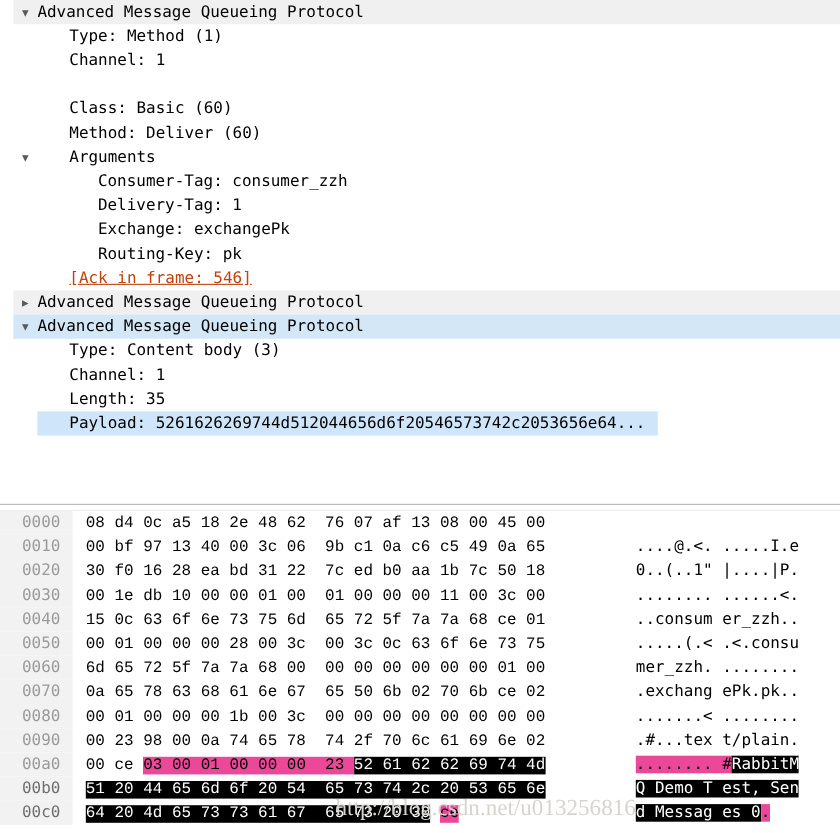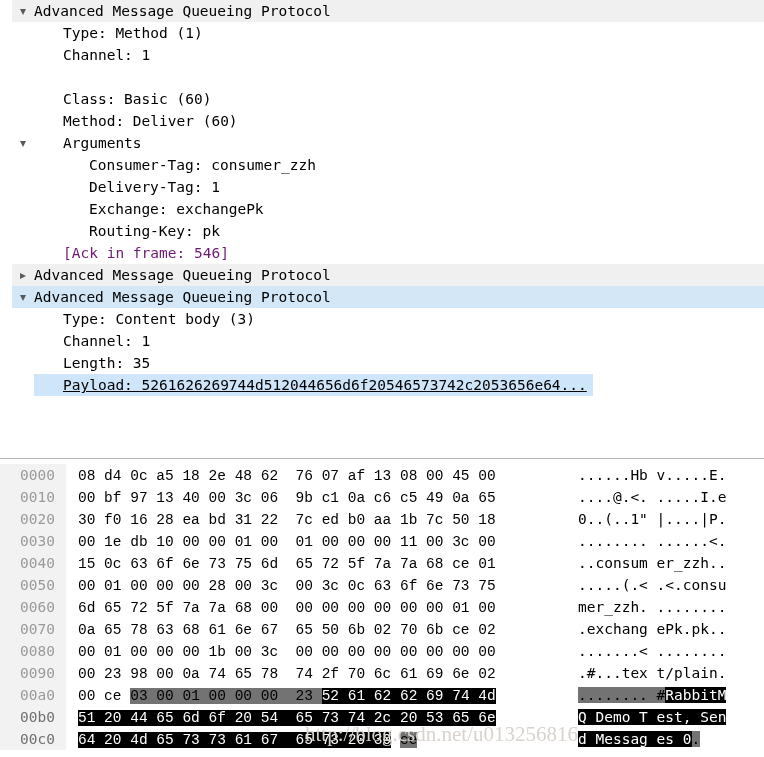--- a/index.html
+++ b/index.html
@@ -52,21 +52,22 @@
     vertical-align: top;
     line-height: 22px;
   }
   .indent-1 { padding-left: 0px; }
   .indent-2 { padding-left: 29px; }
   .indent-3 { padding-left: 55px; }
 
   .row-full-gray { background: #f0f0f0; }
 
   .linkish {
-    color: #701a75;
+    color: #c2410c;
+    text-decoration: underline;
   }
 
   
   #pane-divider {
     position: absolute;
     left: 0;
     top: 458px;
     width: 764px;
     height: 5px;
     background: #ffffff;
@@ -110,21 +111,21 @@
     position: absolute;
     left: 578px;
     top: 0;
     white-space: pre;
   }
   .sel {
     background: #000000;
     color: #ffffff;
   }
   .softsel {
-    background: #737373;
+    background: #ec4899;
     color: #000000;
   }
 
   
   #watermark {
     position: absolute;
     left: 305px;
     top: 722px;
     font-family: "Liberation Serif", serif;
     font-size: 21px;
@@ -148,27 +149,27 @@
     <div class="tree-row"><span class="twisty blank">&nbsp;</span><span class="label indent-3">Consumer-Tag: consumer_zzh</span></div>
     <div class="tree-row"><span class="twisty blank">&nbsp;</span><span class="label indent-3">Delivery-Tag: 1</span></div>
     <div class="tree-row"><span class="twisty blank">&nbsp;</span><span class="label indent-3">Exchange: exchangePk</span></div>
     <div class="tree-row"><span class="twisty blank">&nbsp;</span><span class="label indent-3">Routing-Key: pk</span></div>
     <div class="tree-row"><span class="twisty blank">&nbsp;</span><span class="label indent-2 linkish">[Ack in frame: 546]</span></div>
     <div class="tree-row row-full-gray"><span class="twisty">▸</span><span class="label indent-1">Advanced Message Queueing Protocol</span></div>
     <div class="tree-row" style="background: rgb(211, 231, 247);"><span class="twisty">▾</span><span class="label indent-1">Advanced Message Queueing Protocol</span></div>
     <div class="tree-row"><span class="twisty blank">&nbsp;</span><span class="label indent-2">Type: Content body (3)</span></div>
     <div class="tree-row"><span class="twisty blank">&nbsp;</span><span class="label indent-2">Channel: 1</span></div>
     <div class="tree-row"><span class="twisty blank">&nbsp;</span><span class="label indent-2">Length: 35</span></div>
-    <div class="tree-row"><span class="twisty blank">&nbsp;</span><span class="label indent-2" style="background: rgb(207, 230, 250); padding-right: 6px; text-decoration: underline;">Payload: 5261626269744d512044656d6f20546573742c2053656e64...</span></div>
+    <div class="tree-row"><span class="twisty blank">&nbsp;</span><span class="label indent-2" style="background: rgb(207, 230, 250); padding-right: 11px;">Payload: 5261626269744d512044656d6f20546573742c2053656e64...</span></div>
   </div>
 
 <div id="pane-divider"></div>
 
 <div id="hex-pane">
-    <div class="hex-row"><span class="hex-off">0000</span><span class="hex-bytes">08 d4 0c a5 18 2e 48 62  76 07 af 13 08 00 45 00</span><span class="hex-ascii">......Hb v.....E.</span></div>
+    <div class="hex-row"><span class="hex-off">0000</span><span class="hex-bytes">08 d4 0c a5 18 2e 48 62  76 07 af 13 08 00 45 00</span></div>
     <div class="hex-row"><span class="hex-off">0010</span><span class="hex-bytes">00 bf 97 13 40 00 3c 06  9b c1 0a c6 c5 49 0a 65</span><span class="hex-ascii">....@.&lt;. .....I.e</span></div>
     <div class="hex-row"><span class="hex-off">0020</span><span class="hex-bytes">30 f0 16 28 ea bd 31 22  7c ed b0 aa 1b 7c 50 18</span><span class="hex-ascii">0..(..1" |....|P.</span></div>
     <div class="hex-row"><span class="hex-off">0030</span><span class="hex-bytes">00 1e db 10 00 00 01 00  01 00 00 00 11 00 3c 00</span><span class="hex-ascii">........ ......&lt;.</span></div>
     <div class="hex-row"><span class="hex-off">0040</span><span class="hex-bytes">15 0c 63 6f 6e 73 75 6d  65 72 5f 7a 7a 68 ce 01</span><span class="hex-ascii">..consum er_zzh..</span></div>
     <div class="hex-row"><span class="hex-off">0050</span><span class="hex-bytes">00 01 00 00 00 28 00 3c  00 3c 0c 63 6f 6e 73 75</span><span class="hex-ascii">.....(.&lt; .&lt;.consu</span></div>
     <div class="hex-row"><span class="hex-off">0060</span><span class="hex-bytes">6d 65 72 5f 7a 7a 68 00  00 00 00 00 00 00 01 00</span><span class="hex-ascii">mer_zzh. ........</span></div>
     <div class="hex-row"><span class="hex-off">0070</span><span class="hex-bytes">0a 65 78 63 68 61 6e 67  65 50 6b 02 70 6b ce 02</span><span class="hex-ascii">.exchang ePk.pk..</span></div>
     <div class="hex-row"><span class="hex-off">0080</span><span class="hex-bytes">00 01 00 00 00 1b 00 3c  00 00 00 00 00 00 00 00</span><span class="hex-ascii">.......&lt; ........</span></div>
     <div class="hex-row"><span class="hex-off">0090</span><span class="hex-bytes">00 23 98 00 0a 74 65 78  74 2f 70 6c 61 69 6e 02</span><span class="hex-ascii">.#...tex t/plain.</span></div>
     <div class="hex-row"><span class="hex-off">00a0</span><span class="hex-bytes"><span>00 ce </span><span class="softsel">03 00 01 00 00 00  23 </span><span class="sel">52 61 62 62 69 74 4d</span></span><span class="hex-ascii"><span class="softsel">........ #</span><span class="sel">RabbitM</span></span></div>

